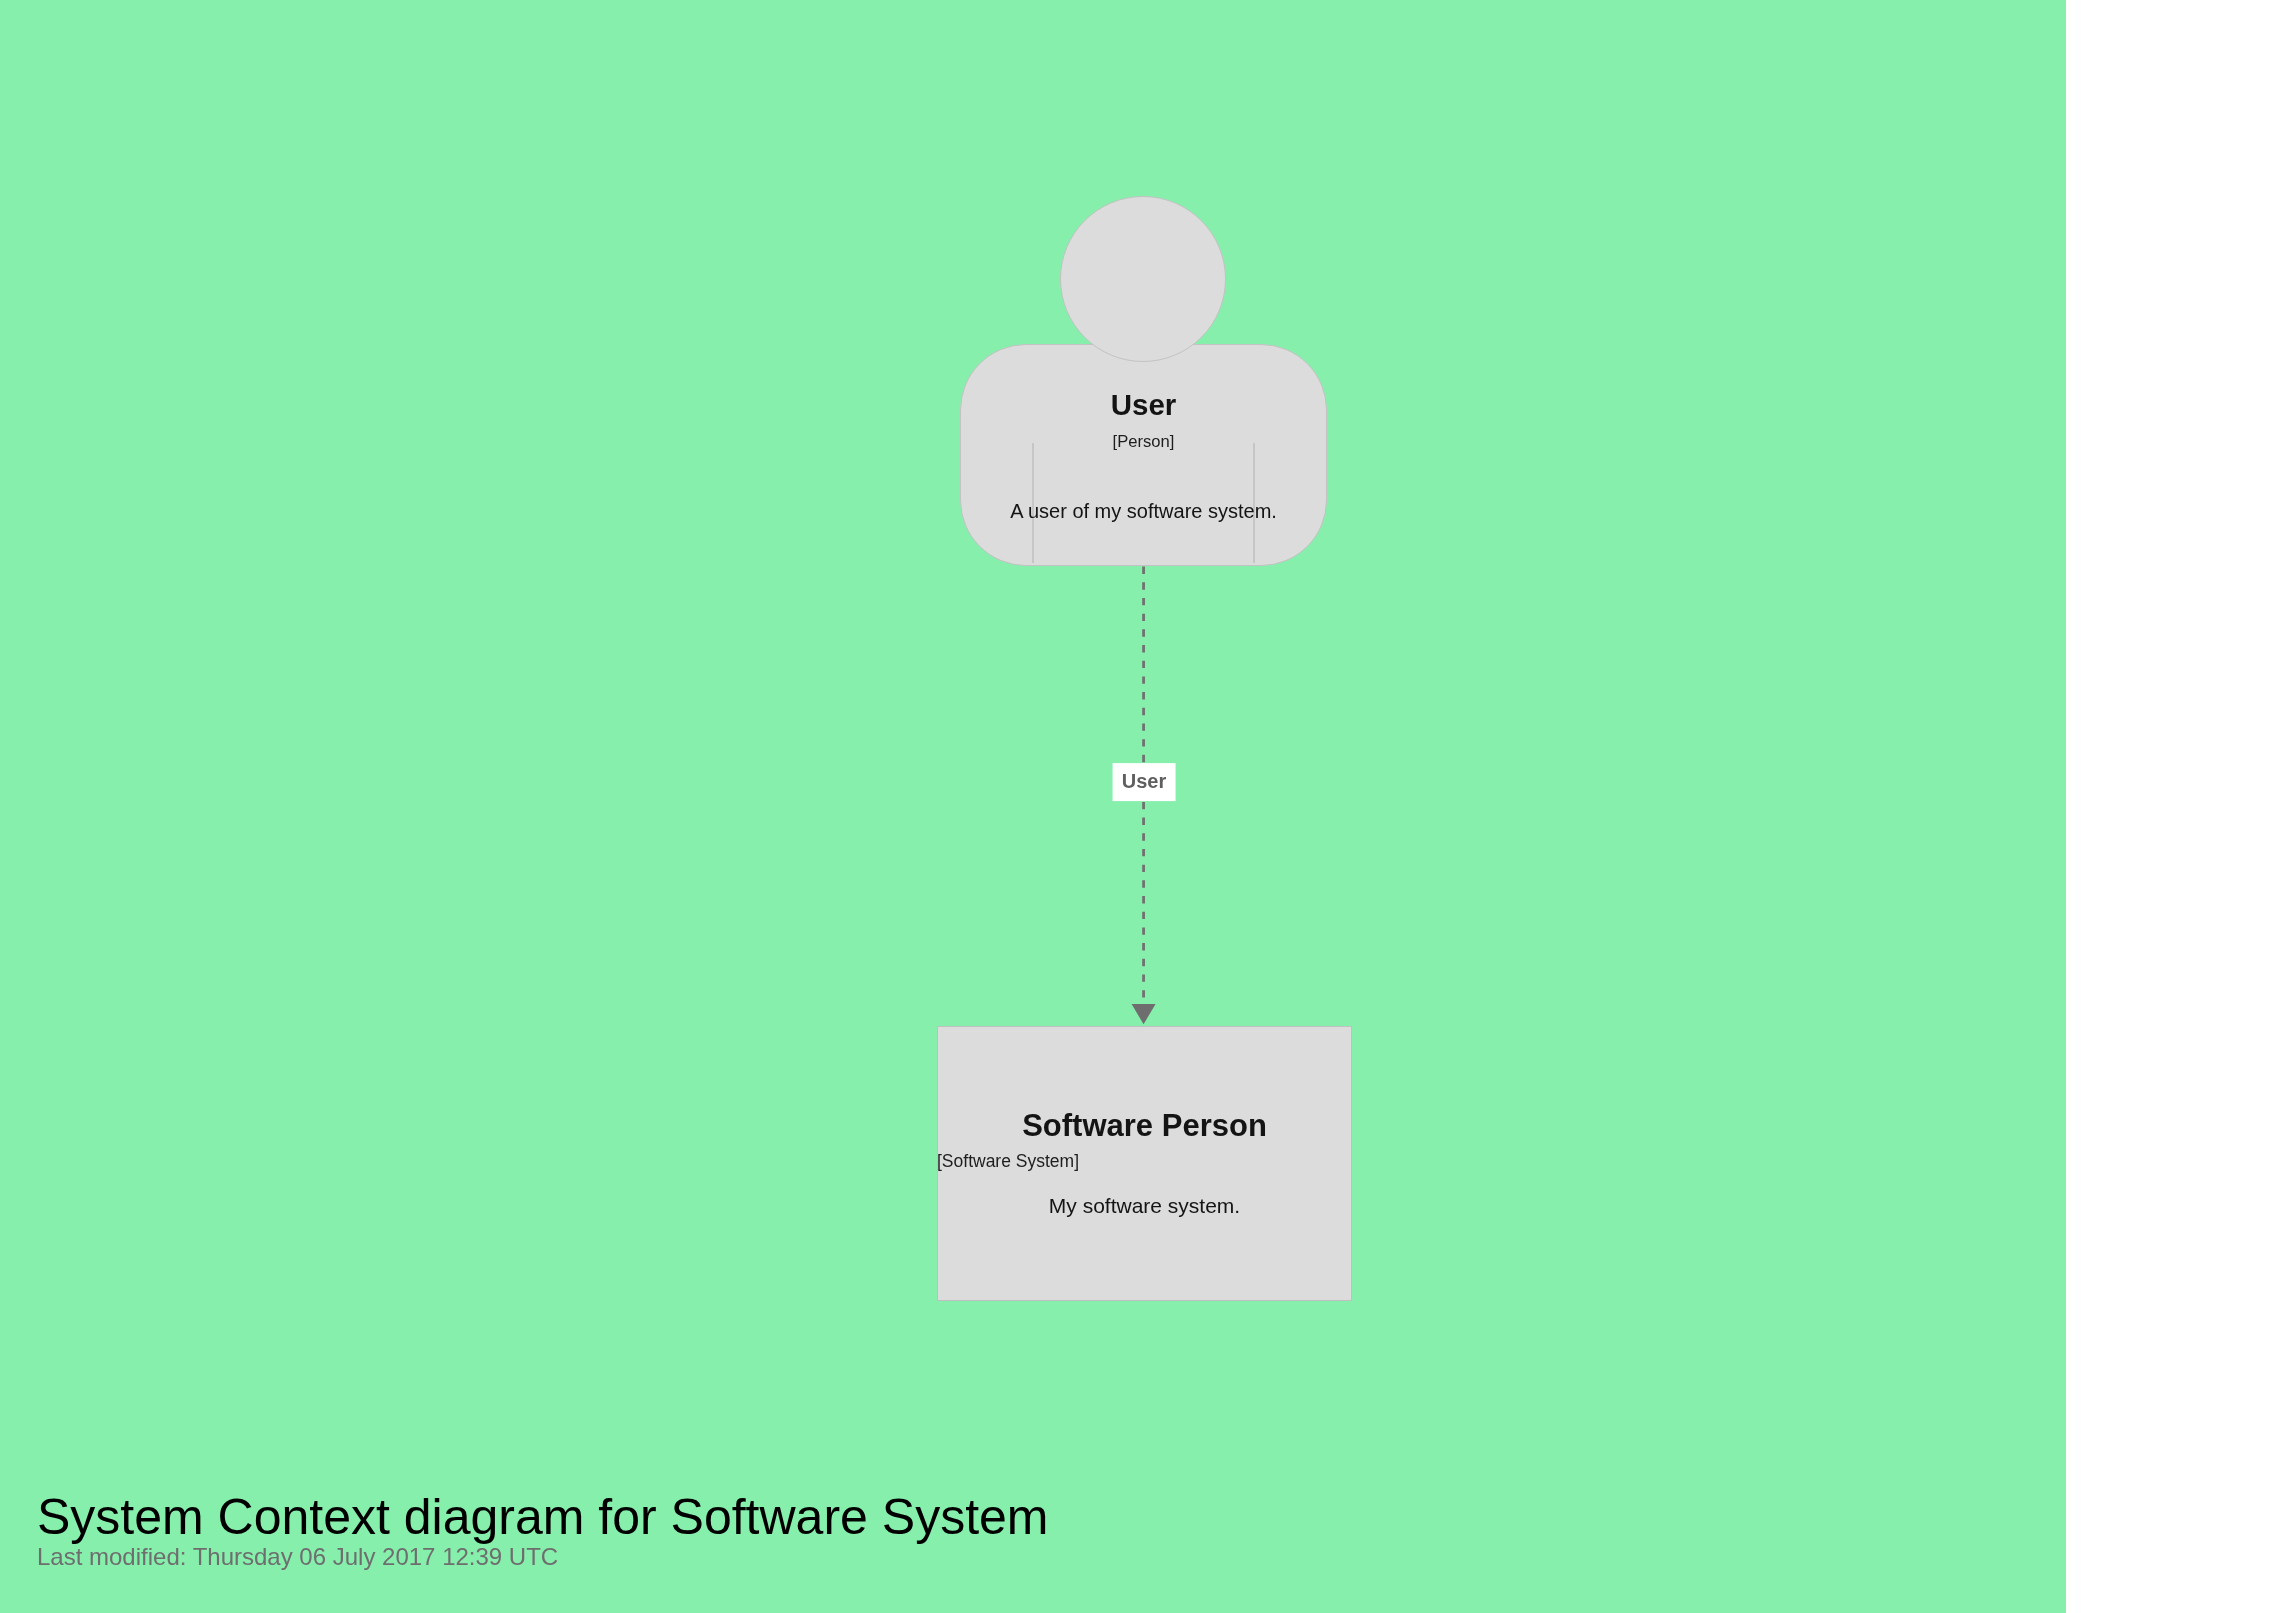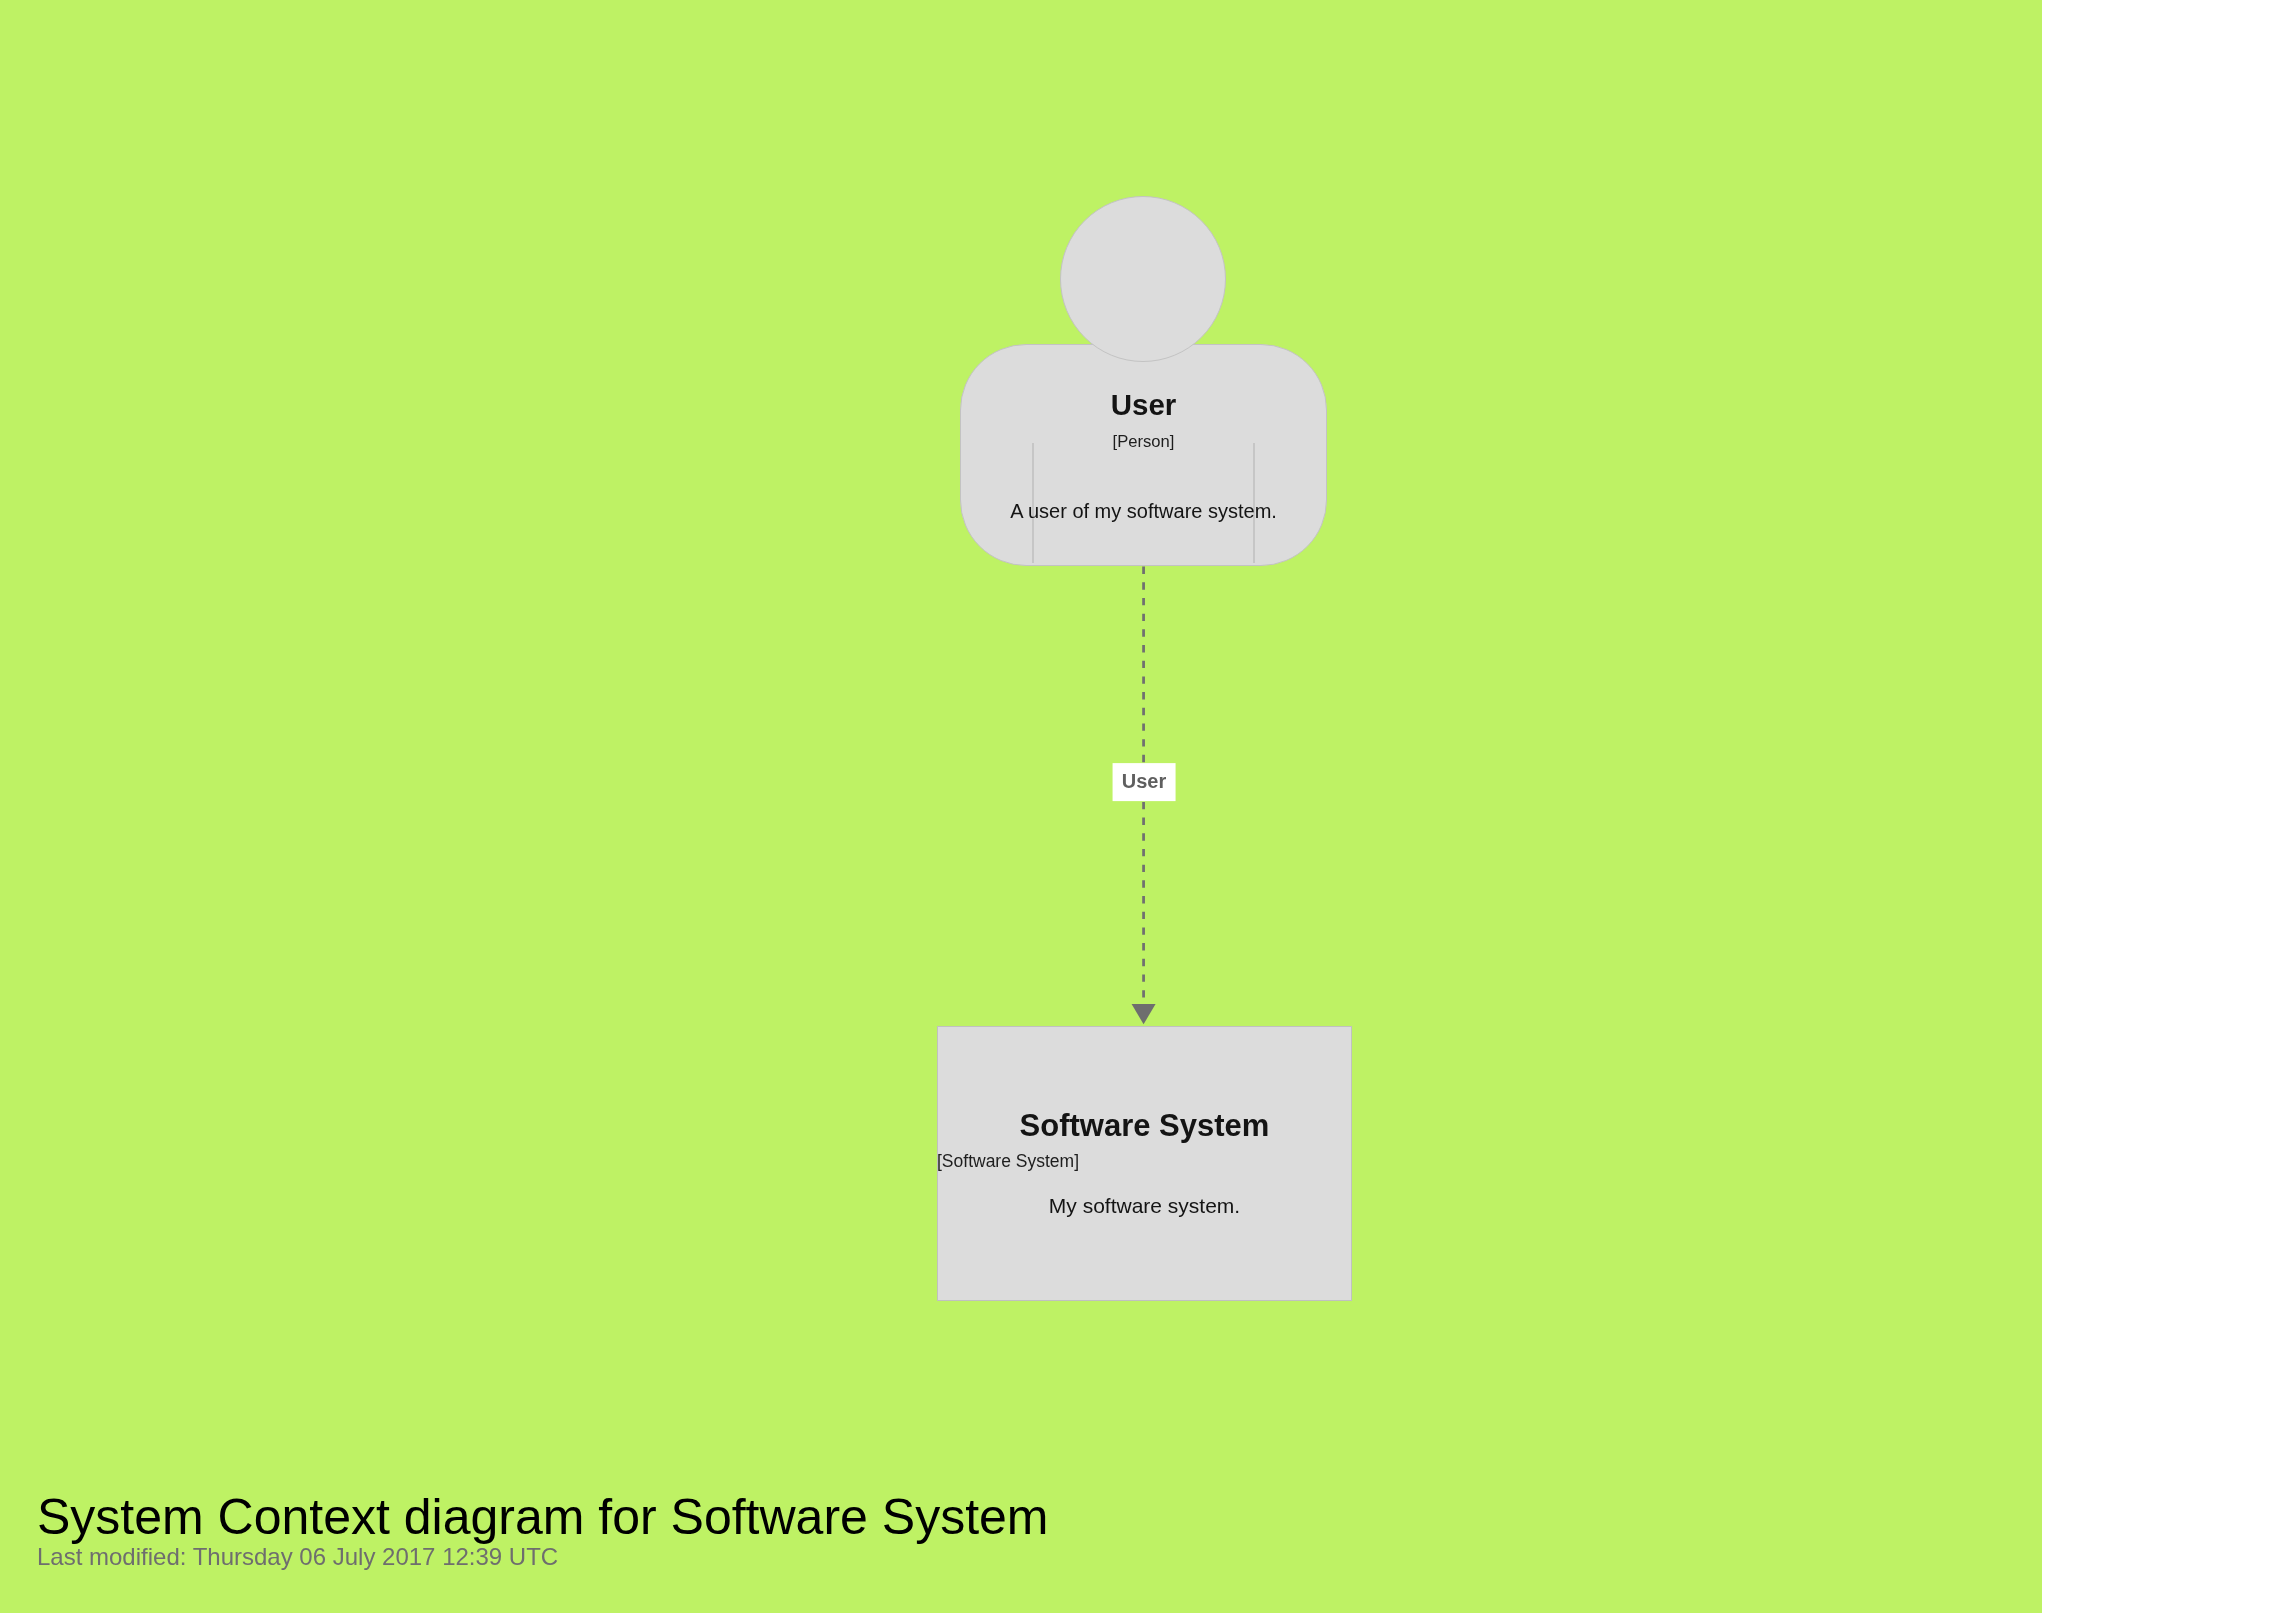--- a/index.html
+++ b/index.html
@@ -7,22 +7,23 @@
     padding: 0;
     background: #ffffff;
   }
   body {
     font-family: "Liberation Sans", "DejaVu Sans", sans-serif;
   }
   .canvas {
     position: relative;
     width: 2042px;
     height: 1613px;
-    background: #bef264;
+    background: #86efac;
     overflow: hidden;
+    padding-left: 24px;
   }
 
   
   .person-body {
     position: absolute;
     left: 960px;
     top: 344px;
     width: 367px;
     height: 222px;
     background: #dcdcdc;
@@ -196,21 +197,21 @@
   <div class="person-head"></div>
   <div class="arm-line left"></div>
   <div class="arm-line right"></div>
   <div class="person-name">User</div>
   <div class="person-type">[Person]</div>
   <div class="person-desc">A user of my software system.</div>
 
   <div class="rel-label">User</div>
 
   <div class="system-box"></div>
-  <div class="system-name">Software System</div>
+  <div class="system-name">Software Person</div>
   <div class="system-type">[Software System]</div>
   <div class="system-desc">My software system.</div>
 
   <div class="footer-title">System Context diagram for Software System</div>
   <div class="footer-meta">
     <div>Last modified: Thursday 06 July 2017 12:39 UTC</div>
   </div>
 
 </div>
 

